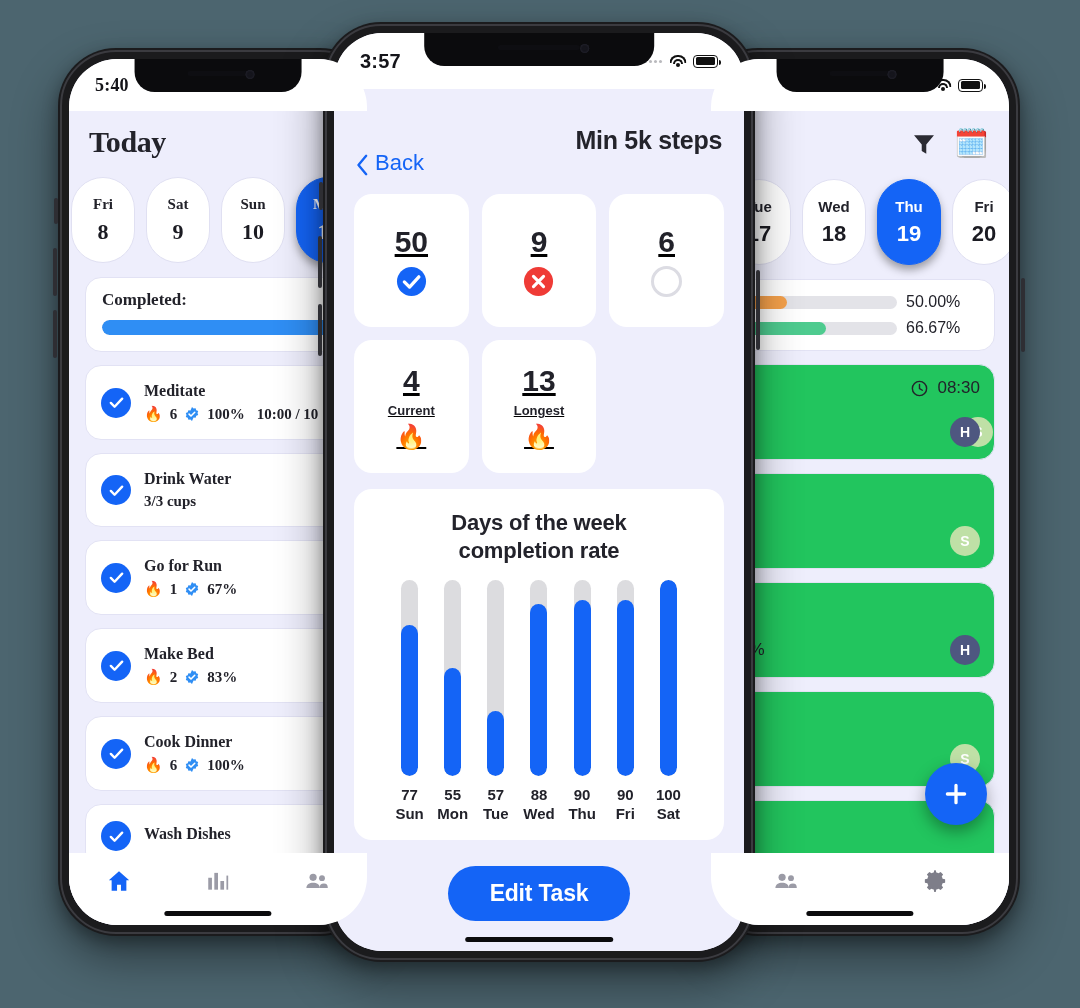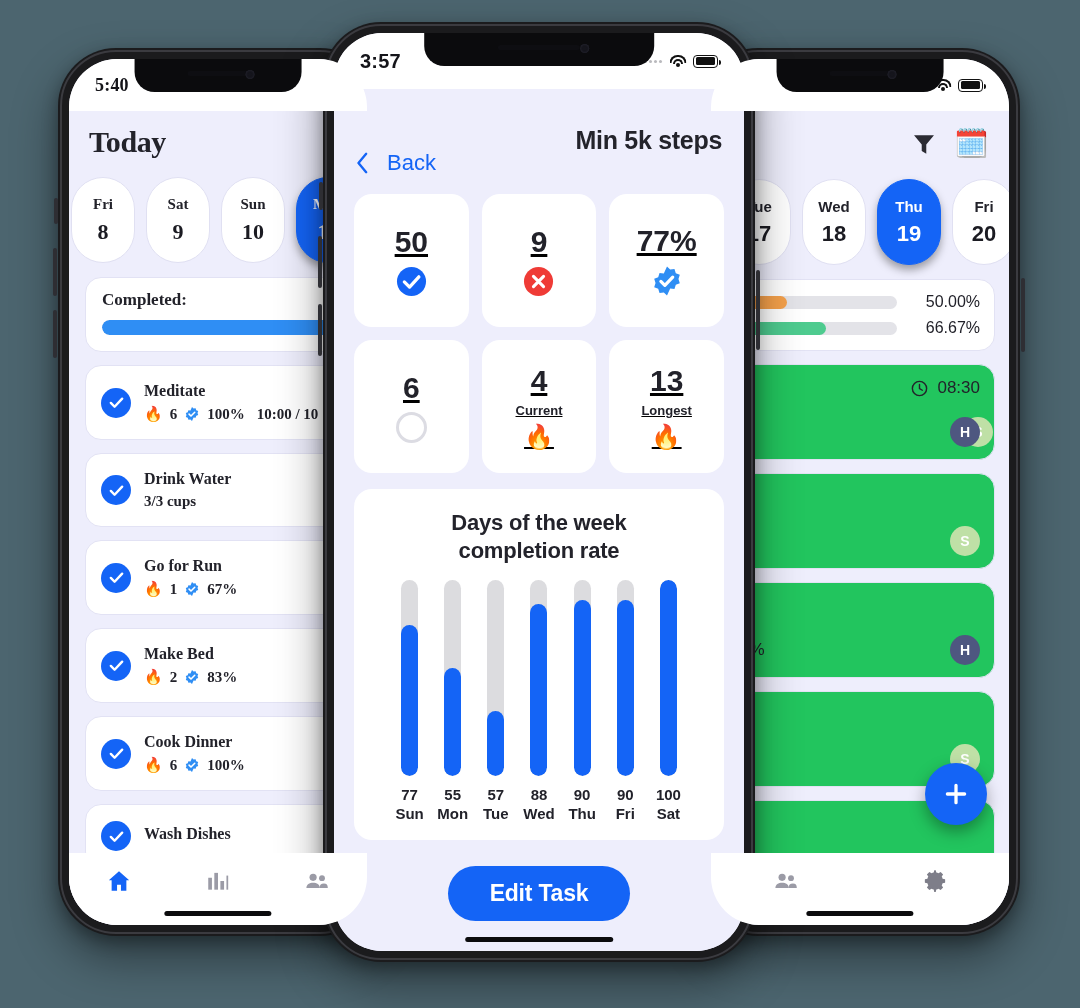--- a/index.html
+++ b/index.html
@@ -129,21 +129,21 @@
     position: absolute; left: 0; right: 0; bottom: 0; height: 72px;
     background: #fff; display: flex; align-items: center; justify-content: space-around;
     padding-bottom: 16px; z-index: 15;
   }
   .tabbar .tab { width: 30px; height: 30px; display: flex; align-items: center; justify-content: center; }
   .tabbar svg { width: 26px; height: 26px; }
 
   
   #phoneCenter { left: 323px; top: 22px; width: 432px; height: 940px; z-index: 10; }
   #phoneCenter .navbar { padding: 16px 22px 12px; }
-  .back { display: flex; align-items: center; gap: 18px; cursor: pointer; margin-top: 45px; }
+  .back { display: flex; align-items: flex-end; gap: 6px; cursor: pointer; margin-top: 45px; }
   .back svg { width: 13px; height: 22px; }
   .back-lbl { font-size: 22px; color: #1464f6; font-weight: 400; }
   .detail-title { font-size: 25px; font-weight: 800; color: #23232b; letter-spacing: -.3px; }
 
   .stat-grid { display: grid; grid-template-columns: repeat(3, 1fr); gap: 13px; padding: 6px 20px 0; }
   .stat {
     background: #fff; border-radius: 18px; height: 133px;
     display: flex; flex-direction: column; align-items: center; justify-content: center; gap: 7px; text-decoration: underline;
   }
   .stat .val { font-size: 30px; font-weight: 800; color: #22222a; }
@@ -178,21 +178,21 @@
   #phoneRight { left: 700px; top: 48px; width: 320px; height: 888px; }
   .icon-btn { width: 34px; height: 34px; display: flex; align-items: center; justify-content: center; cursor: pointer; }
   .icon-btn svg { width: 26px; height: 26px; }
   .cal-glyph { font-size: 28px; line-height: 1; }
 
   .r-card { background: #fff; border: 1px solid #e2e2f4; border-radius: 16px; margin: 0 14px 13px; padding: 13px 14px; }
   .rowline { display: flex; align-items: center; gap: 9px; margin-bottom: 8px; }
   .rowline:last-child { margin-bottom: 0; }
   .mini-track { flex: 1; height: 13px; border-radius: 8px; background: #e3e3e8; overflow: hidden; }
   .mini-fill { height: 100%; border-radius: 8px; }
-  .mini-pct { font-size: 16px; font-weight: 500; color: #22222a; width: 74px; text-align: right; }
+  .mini-pct { font-size: 16px; font-weight: 500; color: #22222a; width: 74px; text-align: left; }
 
   .r-task { background: #22c55e; border: 1px solid #e2e2f4; border-radius: 16px; margin: 0 14px 13px; padding: 12px 14px; min-height: 96px;
             display: flex; flex-direction: column; justify-content: space-between; }
   .r-top { display: flex; justify-content: flex-end; align-items: center; gap: 7px; min-height: 22px; }
   .clock-row { display: flex; align-items: center; gap: 8px; font-size: 17px; font-weight: 500; color: #22222a; }
   .clock-row svg { width: 19px; height: 19px; }
   .r-bot { display: flex; align-items: center; justify-content: space-between; }
   .r-pct { font-size: 17px; font-weight: 500; color: #22222a; }
   .avatars { display: flex; align-items: center; }
   .av {
@@ -621,27 +621,20 @@
               </svg>
           </div>
           <div class="stat">
             <span class="val">9</span>
             <svg viewBox="0 0 32 32" style="width:31px;height:31px;">
                 <circle cx="16" cy="16" r="15" fill="#ef3b36"></circle>
                 <path d="M10.8 10.8 21.2 21.2M21.2 10.8 10.8 21.2" stroke="#fff" stroke-width="3.2" stroke-linecap="round"></path>
               </svg>
           </div>
           <div class="stat">
-            <span class="val">77%</span>
-            <svg viewBox="0 0 24 24" style="width:32px;height:32px;">
-                <path d="M12 1.2l2.4 2.2 3.2-.4 1 3.1 3 1.3-1 3.1 1 3.1-3 1.3-1 3.1-3.2-.4L12 22.8l-2.4-2.2-3.2.4-1-3.1-3-1.3 1-3.1-1-3.1 3-1.3 1-3.1 3.2.4z" fill="#2f8ef4"></path>
-                <path d="M7.4 12.3l3 3 5.9-6.2" stroke="#fff" stroke-width="2.4" fill="none" stroke-linecap="round" stroke-linejoin="round"></path>
-              </svg>
-          </div>
-          <div class="stat">
             <span class="val">6</span>
             <span class="ring"></span>
           </div>
           <div class="stat">
             <span class="val">4</span>
             <span class="cap">Current</span>
             <span class="emj">🔥</span>
           </div>
           <div class="stat">
             <span class="val">13</span>

